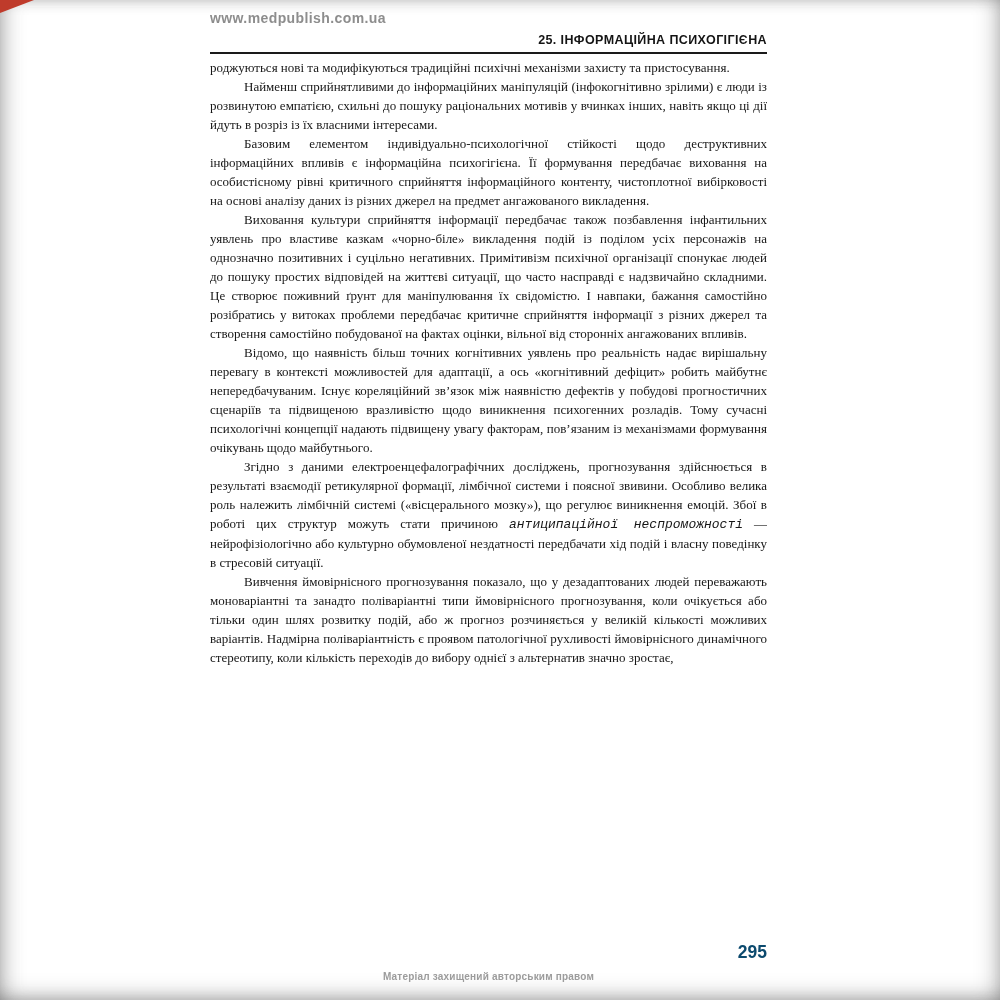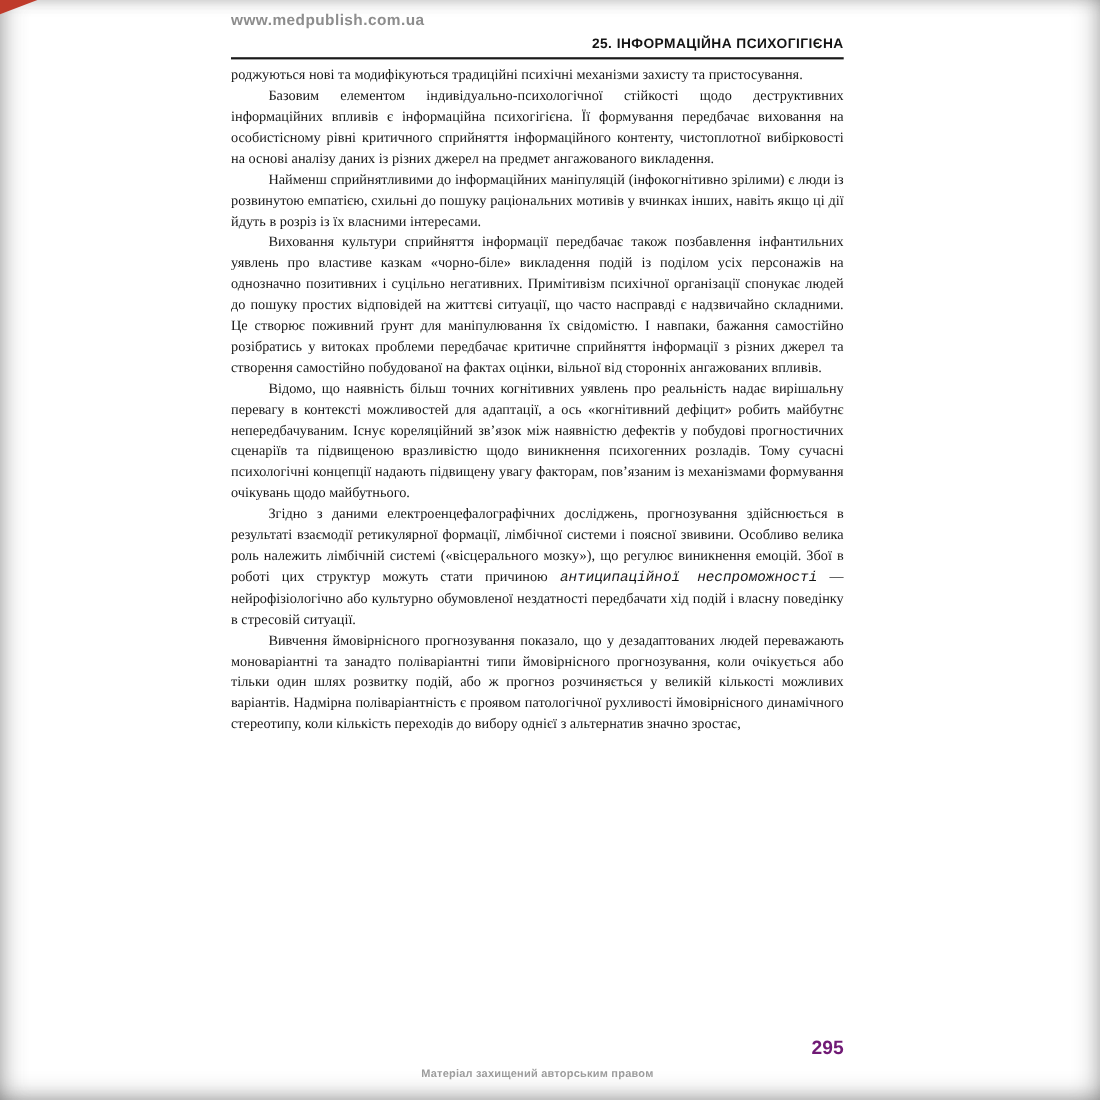--- a/index.html
+++ b/index.html
@@ -67,21 +67,21 @@
   .body-text p.indent { text-indent: 34px; }
   .italic { font-style: italic; font-family: Liberation Mono, monospace; }
   .page-number {
     position: absolute;
     left: 210px; top: 942px;
     width: 557px;
     text-align: right;
     font-family: "Liberation Sans", sans-serif;
     font-weight: bold;
     font-size: 17.5px;
-    color: #701a75;
+    color: #0c4a6e;
   }
   .copyright {
     position: absolute;
     left: 210px; top: 971px;
     width: 557px;
     text-align: center;
     font-family: "Liberation Sans", sans-serif;
     font-weight: bold;
     font-size: 10px;
     letter-spacing: .2px;
@@ -100,23 +100,23 @@
     <div class="site-url">www.medpublish.com.ua</div>
 
     <div class="running-header">25. ІНФОРМАЦІЙНА ПСИХОГІГІЄНА</div>
 
     <div class="header-rule"></div>
 
     <div class="body-text">
 
       <p>роджуються нові та модифікуються традиційні психічні механізми захисту та пристосування.</p>
 
+      <p class="indent">Найменш сприйнятливими до інформаційних маніпуляцій (інфокогнітивно зрілими) є люди із розвинутою емпатією, схильні до пошуку раціональних мотивів у вчинках інших, навіть якщо ці дії йдуть в розріз із їх власними інтересами.</p>
+
       <p class="indent">Базовим елементом індивідуально-психологічної стійкості щодо деструктивних інформаційних впливів є інформаційна психогігієна. Її формування передбачає виховання на особистісному рівні критичного сприйняття інформаційного контенту, чистоплотної вибірковості на основі аналізу даних із різних джерел на предмет ангажованого викладення.</p>
-
-      <p class="indent">Найменш сприйнятливими до інформаційних маніпуляцій (інфокогнітивно зрілими) є люди із розвинутою емпатією, схильні до пошуку раціональних мотивів у вчинках інших, навіть якщо ці дії йдуть в розріз із їх власними інтересами.</p>
 
       <p class="indent">Виховання культури сприйняття інформації передбачає також позбавлення інфантильних уявлень про властиве казкам «чорно-біле» викладення подій із поділом усіх персонажів на однозначно позитивних і суцільно негативних. Примітивізм психічної організації спонукає людей до пошуку простих відповідей на життєві ситуації, що часто насправді є надзвичайно складними. Це створює поживний ґрунт для маніпулювання їх свідомістю. І навпаки, бажання самостійно розібратись у витоках проблеми передбачає критичне сприйняття інформації з різних джерел та створення самостійно побудованої на фактах оцінки, вільної від сторонніх ангажованих впливів.</p>
 
       <p class="indent">Відомо, що наявність більш точних когнітивних уявлень про реальність надає вирішальну перевагу в контексті можливостей для адаптації, а ось «когнітивний дефіцит» робить майбутнє непередбачуваним. Існує кореляційний зв’язок між наявністю дефектів у побудові прогностичних сценаріїв та підвищеною вразливістю щодо виникнення психогенних розладів. Тому сучасні психологічні концепції надають підвищену увагу факторам, пов’язаним із механізмами формування очікувань щодо майбутнього.</p>
 
       <p class="indent"><span>Згідно з даними електроенцефалографічних досліджень, прогнозування здійснюється в результаті взаємодії ретикулярної формації, лімбічної системи і поясної звивини. Особливо велика роль належить лімбічній системі («вісцерального мозку»), що регулює виникнення емоцій. Збої в роботі цих структур можуть стати причиною </span><span class="italic">антиципаційної неспроможності</span><span> — нейрофізіологічно або культурно обумовленої нездатності передбачати хід подій і власну поведінку в стресовій ситуації.</span></p>
 
       <p class="indent">Вивчення ймовірнісного прогнозування показало, що у дезадаптованих людей переважають моноваріантні та занадто поліваріантні типи ймовірнісного прогнозування, коли очікується або тільки один шлях розвитку подій, або ж прогноз розчиняється у великій кількості можливих варіантів. Надмірна поліваріантність є проявом патологічної рухливості ймовірнісного динамічного стереотипу, коли кількість переходів до вибору однієї з альтернатив значно зростає,</p>
 
     </div>

